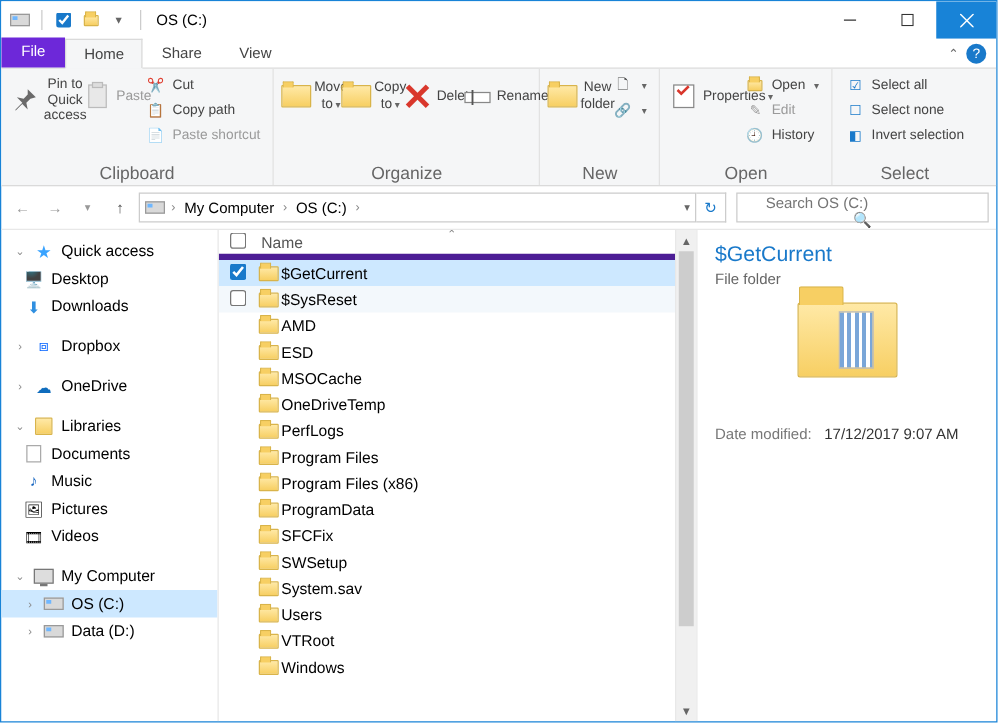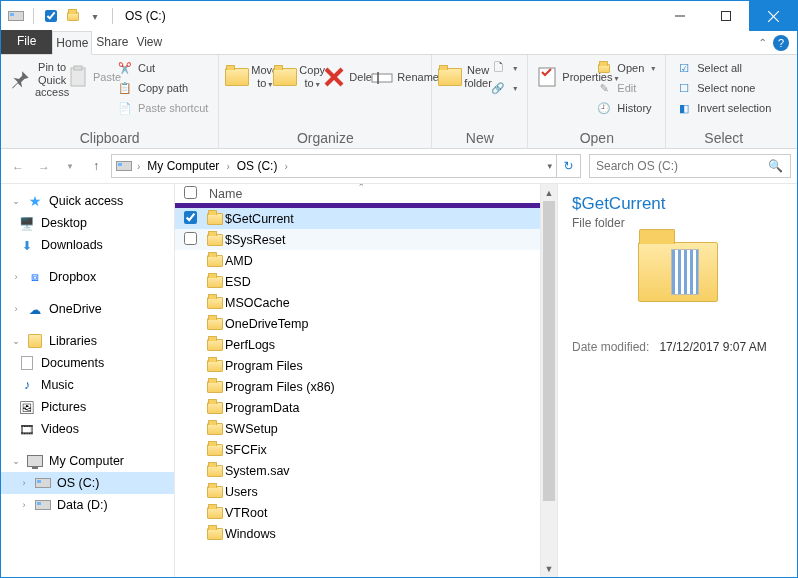--- a/index.html
+++ b/index.html
@@ -10,22 +10,22 @@
 .titlebar .qat { display: flex; gap: 4px; align-items: center; }
 .titlebar .qat .qicon { width: 18px; height: 18px; display: flex; align-items: center; justify-content: center; font-size: 11px; }
 .titlebar .divider { width: 1px; height: 16px; background: #ccc; margin: 0 4px; }
 .titlebar .title { margin-left: 8px; flex: 1; }
 .titlebar .winbtns { display: flex; }
 .titlebar .winbtn { width: 46px; height: 30px; display: flex; align-items: center; justify-content: center; color: #000; }
 .titlebar .winbtn.close { background: #1883d7; color: #fff; width: 48px; }
 
 
 .tabs { height: 24px; display: flex; align-items: flex-end; background: #fff; border-bottom: 1px solid #dadada; font-size: 12px; position: relative; }
-.tabs .filetab { background: #404040; color: #fff; padding: 4px 16px; height: 24px; }
-.tabs .tab { padding: 4px 3px; height: 24px; color: #444; border: 1px solid transparent; }
+.tabs .filetab { background: #6d28d9; color: #fff; padding: 4px 16px; height: 24px; }
+.tabs .tab { padding: 4px 14px; height: 24px; color: #444; border: 1px solid transparent; }
 .tabs .tab.active { background: #f5f6f7; border: 1px solid #dadada; border-bottom-color: #f5f6f7; position: relative; top: 1px; }
 .tabs .caret { position: absolute; right: 30px; top: 6px; font-size: 10px; color: #666; }
 .tabs .help { position: absolute; right: 8px; top: 4px; width: 16px; height: 16px; background: #1979ca; border-radius: 50%; color: #fff; font-size: 11px; display: flex; align-items: center; justify-content: center; }
 
 
 .ribbon { height: 94px; background: #f5f6f7; display: flex; border-bottom: 1px solid #dadada; font-size: 11px; color: #444; }
 .rgroup { border-right: 1px solid #e2e2e2; padding: 4px 6px 2px; display: flex; flex-direction: column; }
 .rgroup .body { flex: 1; display: flex; align-items: flex-start; gap: 2px; }
 .rgroup .label { text-align: center; font-size: 14px; color: #666; padding-top: 2px; }
 .rbig { display: flex; align-items: center; width: 56px; padding: 2px 0; gap: 2px; text-align: center; line-height: 1.15; }
@@ -39,21 +39,21 @@
 
 
 .navbar { height: 34px; display: flex; align-items: center; padding: 4px 6px; gap: 4px; font-size: 12px; }
 .navbtn { width: 22px; height: 22px; display: flex; align-items: center; justify-content: center; color: #999; }
 .navbtn.active { color: #555; }
 .addr { flex: 1; height: 24px; border: 1px solid #ccc; display: flex; align-items: center; padding: 0 4px; gap: 2px; }
 .addr .crumb { padding: 0 2px; }
 .addr .sep { color: #888; font-size: 10px; padding: 0 3px; }
 .addr .spacer { flex: 1; }
 .refresh { width: 24px; height: 24px; border: 1px solid #ccc; border-left: none; display: flex; align-items: center; justify-content: center; color: #1979ca; }
-.search { width: 202px; height: 24px; border: 1px solid #ccc; margin-left: 4px; display: flex; align-items: center; padding: 0 6px; color: #777; }
+.search { width: 202px; height: 24px; border: 1px solid #ccc; margin-left: 4px; display: flex; align-items: center; padding: 0 6px; color: #777; flex-direction: column; }
 .search input { border: none; outline: none; flex: 1; font-size: 12px; background: transparent; }
 .search .sicon { color: #666; }
 
 
 .main { display: flex; height: calc(578px - 30px - 24px - 94px - 34px - 2px); border-top: 1px solid #e8e8e8; }
 .tree { width: 174px; border-right: 1px solid #e8e8e8; overflow: hidden; font-size: 12.5px; padding: 6px 0; }
 .tree .node { display: flex; align-items: center; gap: 6px; padding: 2px 0 2px 18px; height: 22px; white-space: nowrap; }
 .tree .node.top { padding-left: 10px; font-size: 12.5px; }
 .tree .node.sel { background: #cde8ff; }
 .tree .spacer { height: 10px; }
@@ -478,28 +478,28 @@
           <div class="ficon">
             <span class="folder-ic"></span>
           </div>
           <div class="fname">ProgramData</div>
         </div>
       <div class="row">
           <div class="cb"><input type="checkbox" style=""></div>
           <div class="ficon">
             <span class="folder-ic"></span>
           </div>
+          <div class="fname">SFCFix</div>
+        </div>
+      <div class="row">
+          <div class="cb"><input type="checkbox" style=""></div>
+          <div class="ficon">
+            <span class="folder-ic"></span>
+          </div>
           <div class="fname">SWSetup</div>
-        </div>
-      <div class="row">
-          <div class="cb"><input type="checkbox" style=""></div>
-          <div class="ficon">
-            <span class="folder-ic"></span>
-          </div>
-          <div class="fname">SFCFix</div>
         </div>
       <div class="row">
           <div class="cb"><input type="checkbox" style=""></div>
           <div class="ficon">
             <span class="folder-ic"></span>
           </div>
           <div class="fname">System.sav</div>
         </div>
       <div class="row">
           <div class="cb"><input type="checkbox" style=""></div>

